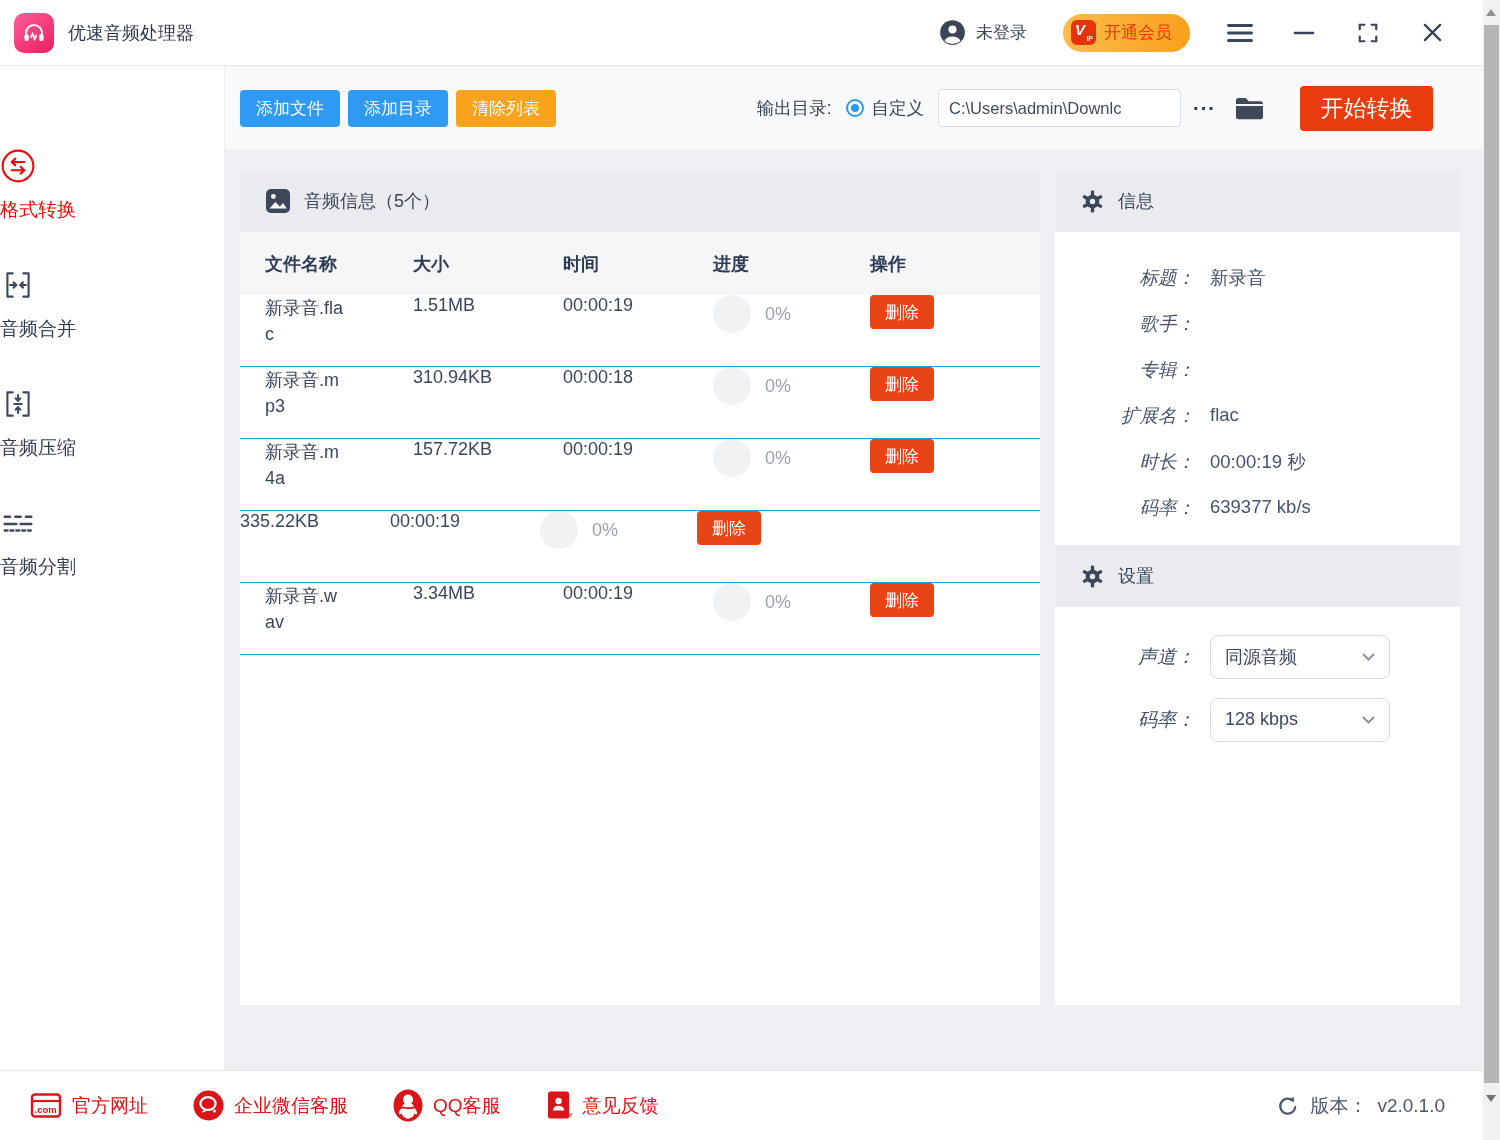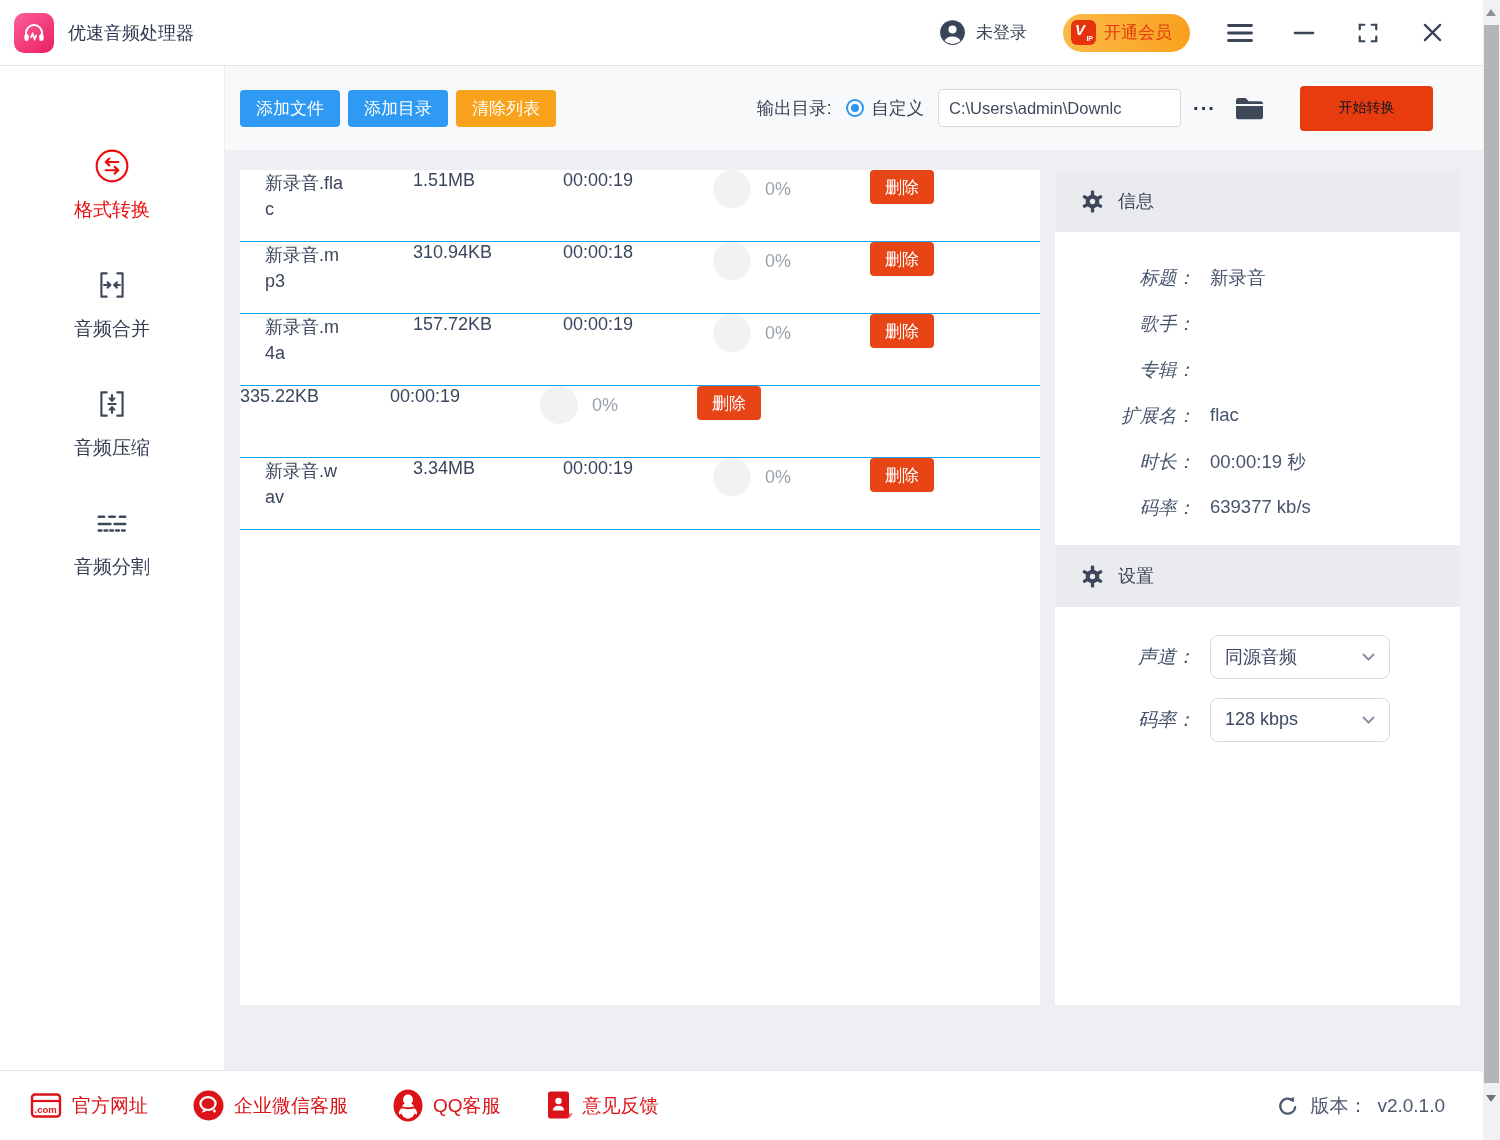--- a/index.html
+++ b/index.html
@@ -18,43 +18,43 @@
   .user{display:flex;align-items:center;gap:10px;font-size:17px;color:#3a4457;cursor:pointer;}
   .vip{display:flex;align-items:center;gap:8px;height:38px;padding:0 18px 0 8px;margin-left:36px;
     border:none;border-radius:19px;background:linear-gradient(90deg,#fbbb49,#f9a01d);cursor:pointer;}
   .vip-badge{width:25px;height:25px;border-radius:6px;background:#e7330d;position:relative;color:#fff;}
   .vip-badge .v{position:absolute;left:4px;top:2px;font-size:15px;font-weight:bold;font-style:italic;line-height:1;}
   .vip-badge .ip{position:absolute;right:3px;bottom:3px;font-size:7px;font-weight:bold;line-height:1;}
   .vip-label{font-size:17px;color:#e23a0e;text-align:right;}
   .wbtn{margin-left:36px;display:flex;align-items:center;justify-content:center;width:28px;height:28px;cursor:pointer;}
   
   .sidebar{position:absolute;left:0;top:66px;width:225px;bottom:70px;background:#fff;border-right:1px solid #eceef0;}
-  .side-item{display:flex;flex-direction:column;align-items:center;gap:13px;margin-top:44px;cursor:pointer;color:#333d52;}
+  .side-item{display:flex;flex-direction:column;align-items:flex-start;gap:13px;margin-top:44px;cursor:pointer;color:#333d52;}
   .side-item:first-child{margin-top:82px;}
   .side-label{font-size:19px;}
   .side-item.active{color:#ec0b0b;}
   
   .main{position:absolute;left:225px;top:66px;right:17px;bottom:70px;background:#edeff2;overflow:hidden;}
   .toolbar{height:84px;background:#f8f9fb;display:flex;align-items:center;padding:0 50px 0 15px;}
   .btn{height:37px;padding:0 16px;border:none;border-radius:4px;color:#fff;font-size:17px;cursor:pointer;margin-right:8px;
     font-family:"Liberation Sans",sans-serif;}
   .btn-blue{background:#2e9af3;}
   .btn-orange{background:#f9a21b;}
   .out-group{margin-left:auto;display:flex;align-items:center;}
   .out-label{font-size:17.5px;color:#3a4456;}
   .radio{width:18px;height:18px;border:2px solid #2a98f3;border-radius:50%;display:flex;align-items:center;
     justify-content:center;margin:0 8px 0 14px;cursor:pointer;background:#fff;}
   .radio .dot{width:8px;height:8px;border-radius:50%;background:#2a98f3;}
   .radio-label{font-size:17.5px;color:#3a4456;}
   .path-input{width:243px;height:38px;margin-left:14px;border:1px solid #d9dce3;border-radius:4px;background:#fff;
     padding:0 10px;font-size:16.5px;color:#404a5e;font-family:"Liberation Sans",sans-serif;outline:none;}
   .more-dots{margin-left:12px;font-size:20px;font-weight:bold;color:#2b3345;letter-spacing:1px;cursor:pointer;}
   .folder{margin-left:18px;cursor:pointer;display:flex;}
-  .start-btn{margin-left:35px;width:133px;height:45px;border:none;border-radius:4px;background:#e83b0e;color:#0f172a;
-    font-size:14px;cursor:pointer;font-family:"Liberation Sans",sans-serif;}
+  .start-btn{margin-left:35px;width:133px;height:45px;border:none;border-radius:4px;background:#e83b0e;color:#ffffff;
+    font-size:23px;cursor:pointer;font-family:"Liberation Sans",sans-serif;}
   .content{display:flex;align-items:flex-start;gap:15px;padding:20px 0 0 15px;}
   .panel{background:#fff;height:835px;}
   .panel-head{height:62px;background:#e9ebee;display:flex;align-items:center;gap:13px;padding-left:25px;
     font-size:18px;color:#39445a;}
   
   .tbl-panel{width:800px;display:flex;flex-direction:column;}
   .thead{height:63px;background:#f4f6f8;display:flex;align-items:center;font-size:18px;font-weight:bold;color:#2e3a52;}
   .trow{height:72px;display:flex;align-items:flex-start;font-size:18px;color:#3a465c;border-bottom:1px solid #0ea5e9;}
   .c1{width:173px;padding-left:25px;}
   .c2{width:150px;}
@@ -215,21 +215,38 @@
           <path d="M2 9h27v2H2z" fill="#f8f9fb"></path>
         </svg>
       </span>
       <button class="start-btn">开始转换</button>
     </div>
   </div>
 
   <div class="content">
 
     <div class="panel tbl-panel">
-
+      <div class="panel-head">
+        <span style="display:flex;">
+          <svg width="26" height="26" viewBox="0 0 26 26">
+            <rect x="1" y="1" width="24" height="24" rx="5" fill="#3d4759"></rect>
+            <circle cx="8.4" cy="8.4" r="2.4" fill="#fff"></circle>
+            <path d="M4.5 20.5l6-6.6 4.3 4.8 3.2-3.7 3.8 5.5z" fill="#fff"></path>
+          </svg>
+        </span>
+        <span>音频信息（5个）</span>
+      </div>
+
+      <div class="thead">
+        <span class="c1">文件名称</span>
+        <span class="c2">大小</span>
+        <span class="c3">时间</span>
+        <span class="c4">进度</span>
+        <span class="c5">操作</span>
+      </div>
 
       <div class="trow">
         <span class="c1"><span class="fname">新录音.flac</span></span>
         <span class="c2">1.51MB</span>
         <span class="c3">00:00:19</span>
         <span class="c4">
             <span class="prog-circle"></span>
           <span class="prog-text">0%</span>
           </span>
         <span class="c5"><button class="del-btn">删除</button></span>

